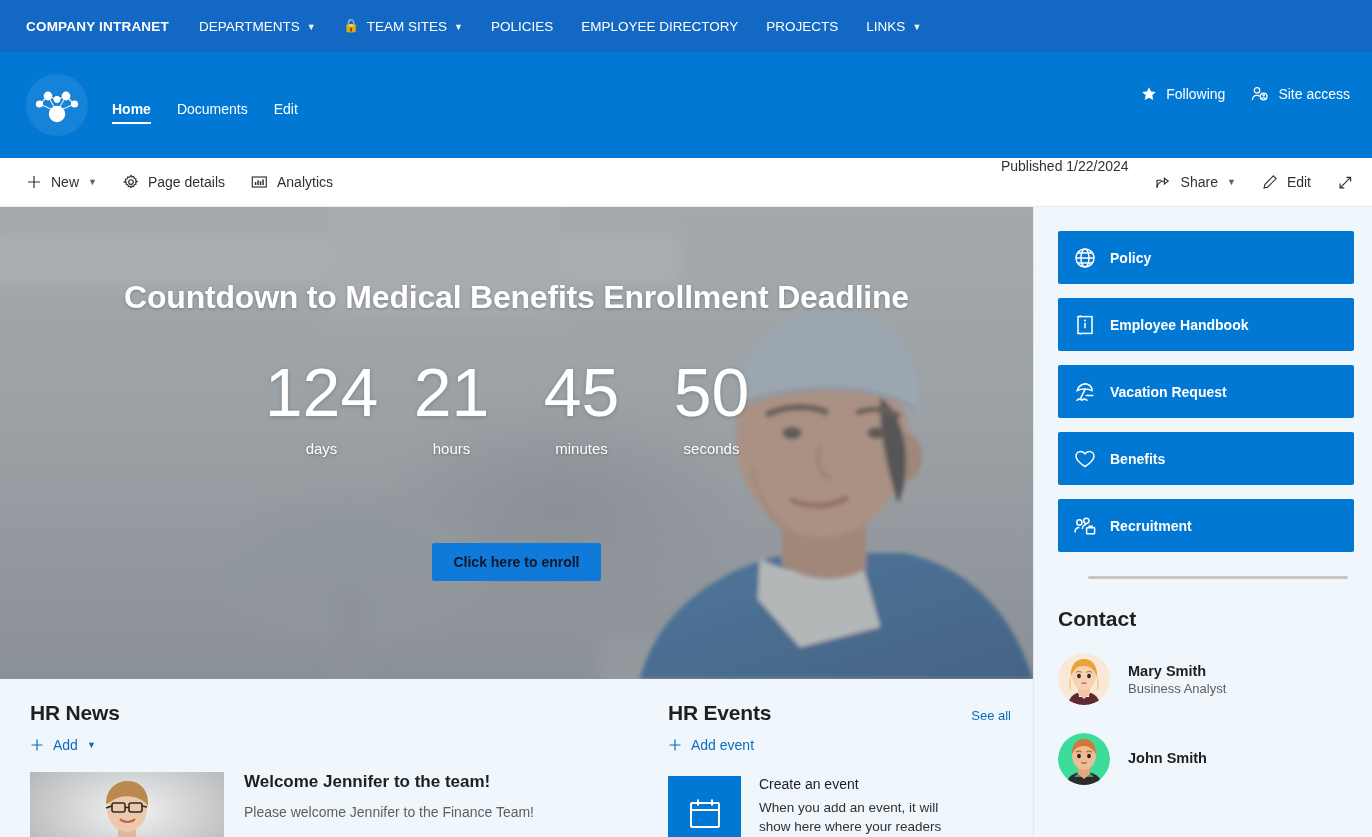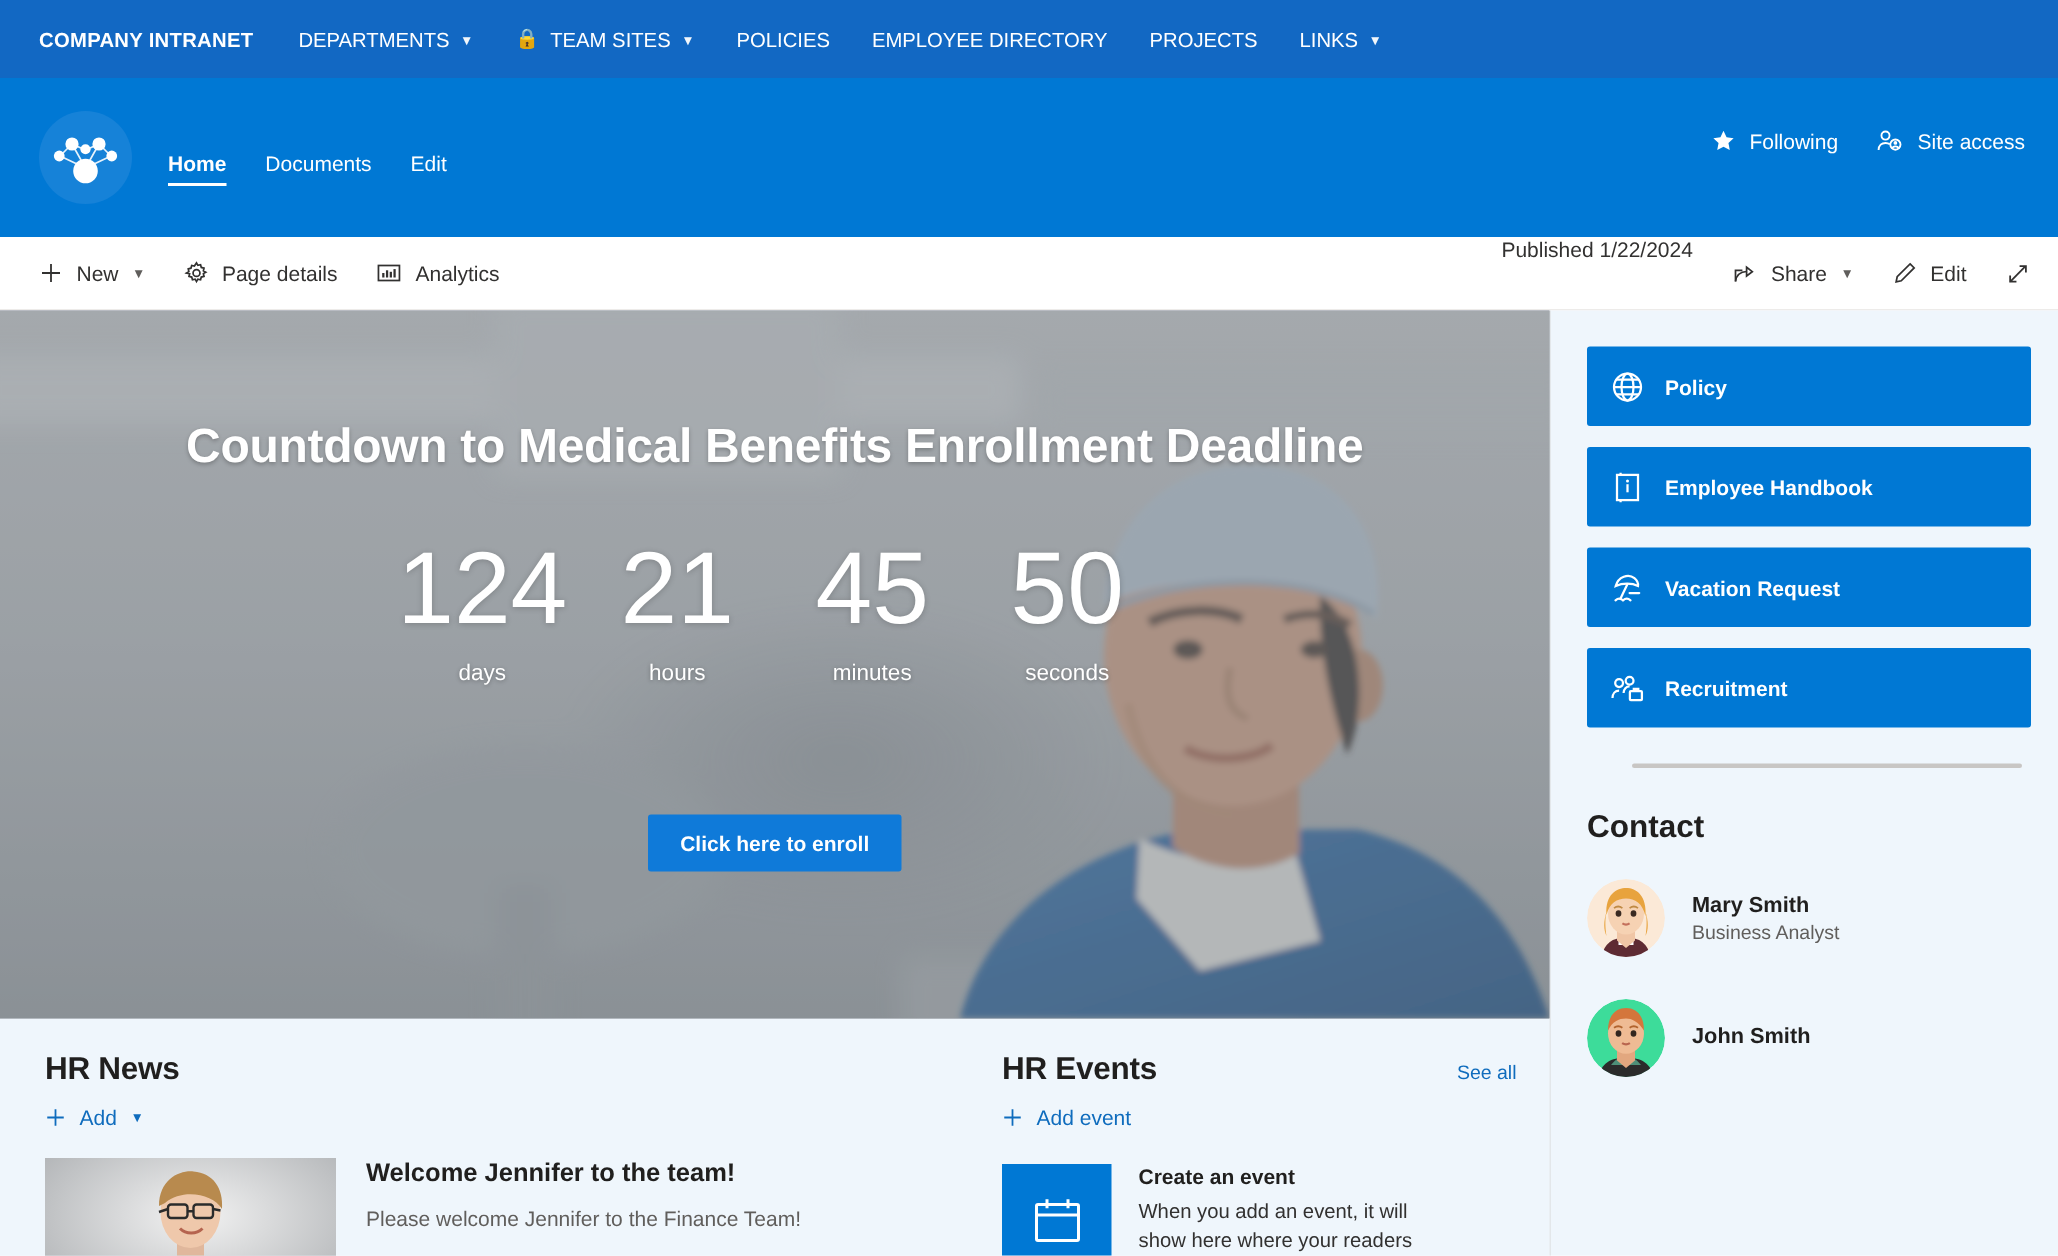--- a/index.html
+++ b/index.html
@@ -129,21 +129,21 @@
   .cd-unit { width: 130px; text-align: center; }
   .cd-num {
     font-size: 68px; line-height: 1;
     font-weight: 300;
     text-shadow: 0 1px 4px rgba(0,0,0,.2);
   }
   .cd-lab { font-size: 15px; margin-top: 14px; text-shadow: 0 1px 3px rgba(0,0,0,.3); }
   .cta {
     margin-top: 86px;
     background: #0f7ad9;
-    color: #ffffff;
+    color: #0f172a;
     border: none;
     font-family: inherit;
     font-size: 14px; font-weight: bold;
     padding: 11px 21px;
     border-radius: 2px;
     cursor: pointer;
   }
 
   
   .lower { display: flex; padding: 22px 0 0 0; background: #eff6fc; }
@@ -162,21 +162,21 @@
   .news-thumb { width: 194px; height: 110px; flex: none; overflow: hidden; position: relative; background: #bfc2c6; }
   .news-title { font-size: 17px; font-weight: bold; color: #201f1e; }
   .news-desc { font-size: 14px; color: #605e5c; margin-top: 12px; }
 
   .event-item { display: flex; gap: 18px; margin-top: 23px; }
   .event-icon {
     width: 73px; height: 73px; flex: none;
     background: #0078d4;
     display: flex; align-items: center; justify-content: center;
   }
-  .event-title { font-size: 14px; font-weight: bold; color: #201f1e; }
+  .event-title { font-size: 14px; font-weight: normal; color: #201f1e; }
   .event-desc { font-size: 13.5px; color: #323130; margin-top: 6px; line-height: 1.42; max-width: 206px; }
 
   
   .ql {
     display: flex; align-items: center; gap: 14px;
     background: #0078d4; color: #ffffff;
     height: 53px;
     border-radius: 2px;
     padding: 0 16px;
     margin-bottom: 14px;
@@ -550,20 +550,26 @@
         <g fill="none" stroke="#ffffff" stroke-width="1.5" stroke-linecap="round">
           <path d="M3.2 9.6 C4.8 3.4 11.6 1.2 15.6 4.4 C17.6 6 18.2 8 18 9.6 C14 7.6 7.6 7.6 3.2 9.6 Z"></path>
           <path d="M11 8.4 L6.2 18.4"></path>
           <path d="M3 19.2 c1.6-1.4 3.4-1.4 5 0 c1.6-1.4 3.4-1.4 5 0"></path>
           <path d="M12.4 14.4 h6.4"></path>
         </g>
       </svg>
       <span>Vacation Request</span>
     </div>
 
+    <div class="ql">
+      <svg width="22" height="22" viewBox="0 0 22 22">
+        <path d="M11 18.6 C4.2 14 2 11 2 8.2 C2 5.4 4.2 3.4 6.7 3.4 C8.5 3.4 10 4.4 11 5.8 C12 4.4 13.5 3.4 15.3 3.4 C17.8 3.4 20 5.4 20 8.2 C20 11 17.8 14 11 18.6 Z" fill="none" stroke="#ffffff" stroke-width="1.5"></path>
+      </svg>
+      <span>Benefits</span>
+    </div>
 
     <div class="ql">
       <svg width="22" height="22" viewBox="0 0 22 22">
         <g fill="none" stroke="#ffffff" stroke-width="1.5">
           <circle cx="5.4" cy="7.4" r="2.6"></circle>
           <path d="M1 17.4 c0-3 1.8-5 4.4-5"></path>
           <circle cx="12.4" cy="5.8" r="2.6"></circle>
           <path d="M8.4 14 c0-2.6 1.8-4.4 4-4.4"></path>
           <rect x="12.6" y="12.8" width="8" height="6" rx="0.6"></rect>
           <path d="M15.2 12.8v-1.6h3v1.6"></path>

